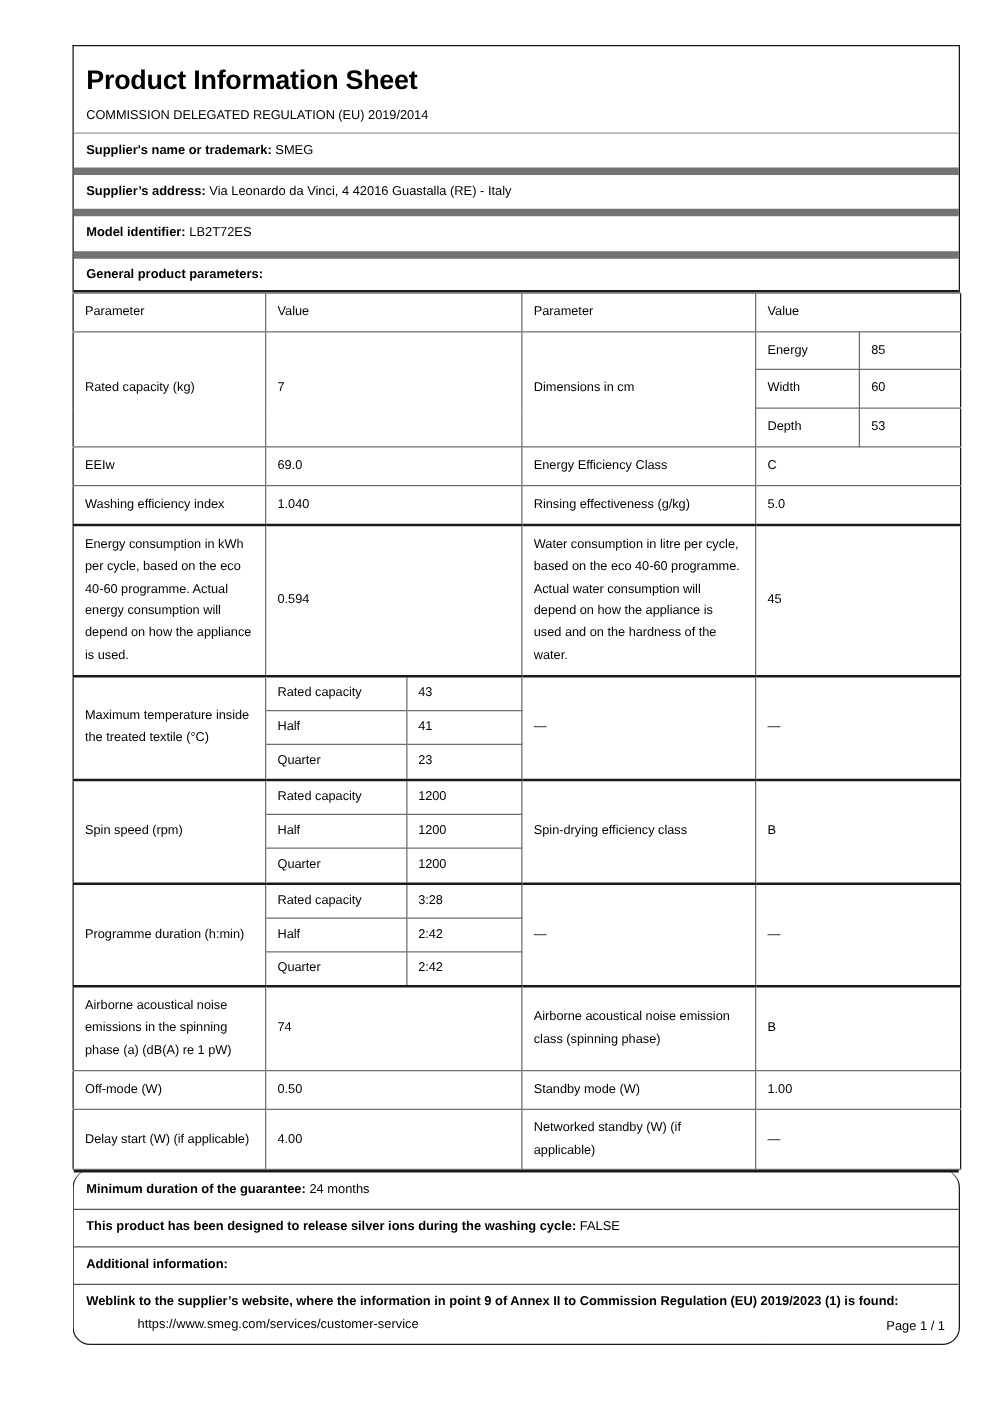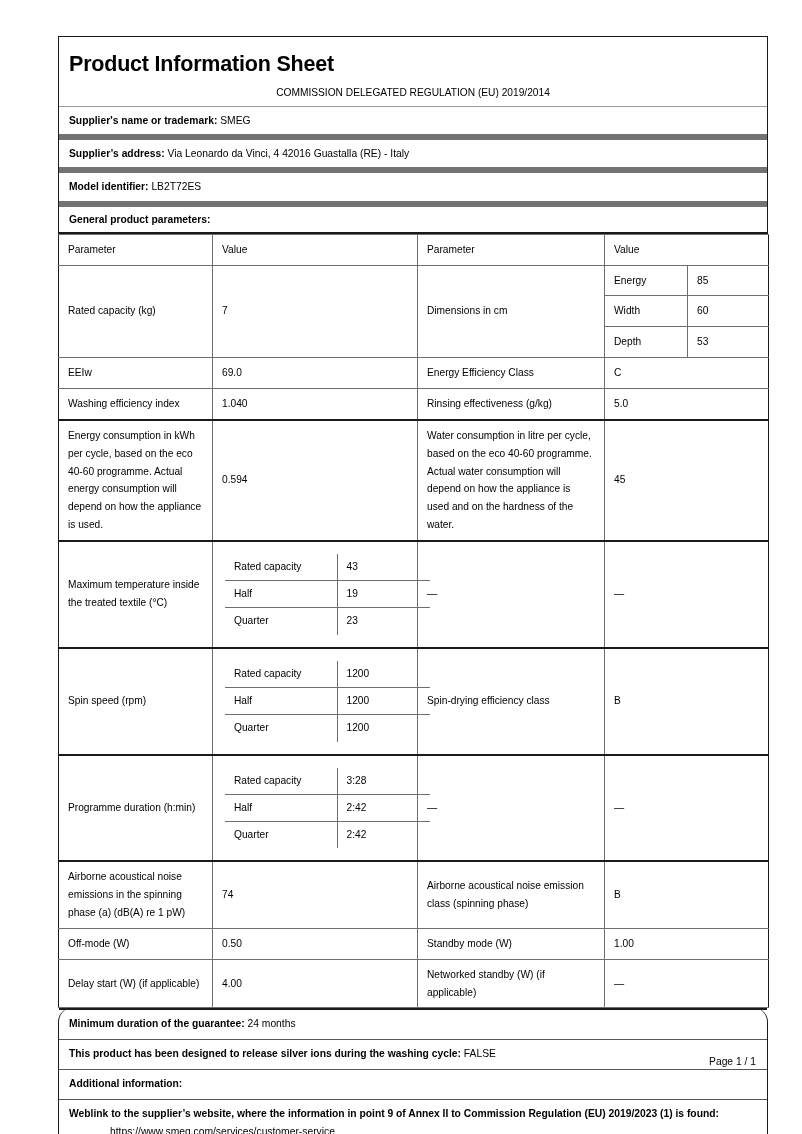--- a/index.html
+++ b/index.html
@@ -36,21 +36,20 @@
   .doc-title {
     font-size: 21.5px;
     font-weight: bold;
     letter-spacing: -0.2px;
     line-height: 1.1;
   }
   .regulation-cell {
     padding: 4px 10px 8px 10px;
     font-size: 10.2px;
     border-bottom: 1.2px solid #9a9a9a;
-    text-align: center;
   }
 
   .info-row {
     padding: 7px 10px 7px 10px;
     font-size: 10.3px;
     border-bottom: 6px solid #737373;
     line-height: 1.3;
   }
   .info-row:last-child { border-bottom: none; }
   .info-row .lbl { font-weight: bold; }
@@ -93,21 +92,21 @@
   table.sub td {
     border: 1px solid #6e6e6e;
     font-size: 10.2px;
     padding: 6px 9px;
     line-height: 1.4;
   }
   table.sub tr:first-child td { border-top: none; }
   table.sub tr:last-child td { border-bottom: none; }
   table.sub td:first-child { border-left: none; }
   table.sub td:last-child { border-right: none; }
-  td.nest { padding: 12px !important; border-right: none !important; }
+  td.nest { padding: 0 !important; border-right: none !important; }
 
   
   .foot-frame {
     border-left: 1.5px solid #1a1a1a;
     border-right: 1.5px solid #1a1a1a;
     border-bottom: 1.5px solid #1a1a1a;
     border-radius: 14px;
   }
   .foot-row {
     padding: 7px 10px;
@@ -222,21 +221,21 @@
                 <col style="width:112px">
                 <col style="width:93px">
               </colgroup>
           <tbody>
                 <tr>
             <td class="l">Rated capacity</td>
             <td class="c">43</td>
           </tr>
           <tr>
             <td class="l">Half</td>
-            <td class="c">19</td>
+            <td class="c">41</td>
           </tr>
           <tr>
             <td class="l">Quarter</td>
             <td class="c">23</td>
           </tr>
         </tbody>
             </table>
       </td>
       <td class="l thick-top">—</td>
       <td class="c noright thick-top" colspan="2">—</td>

